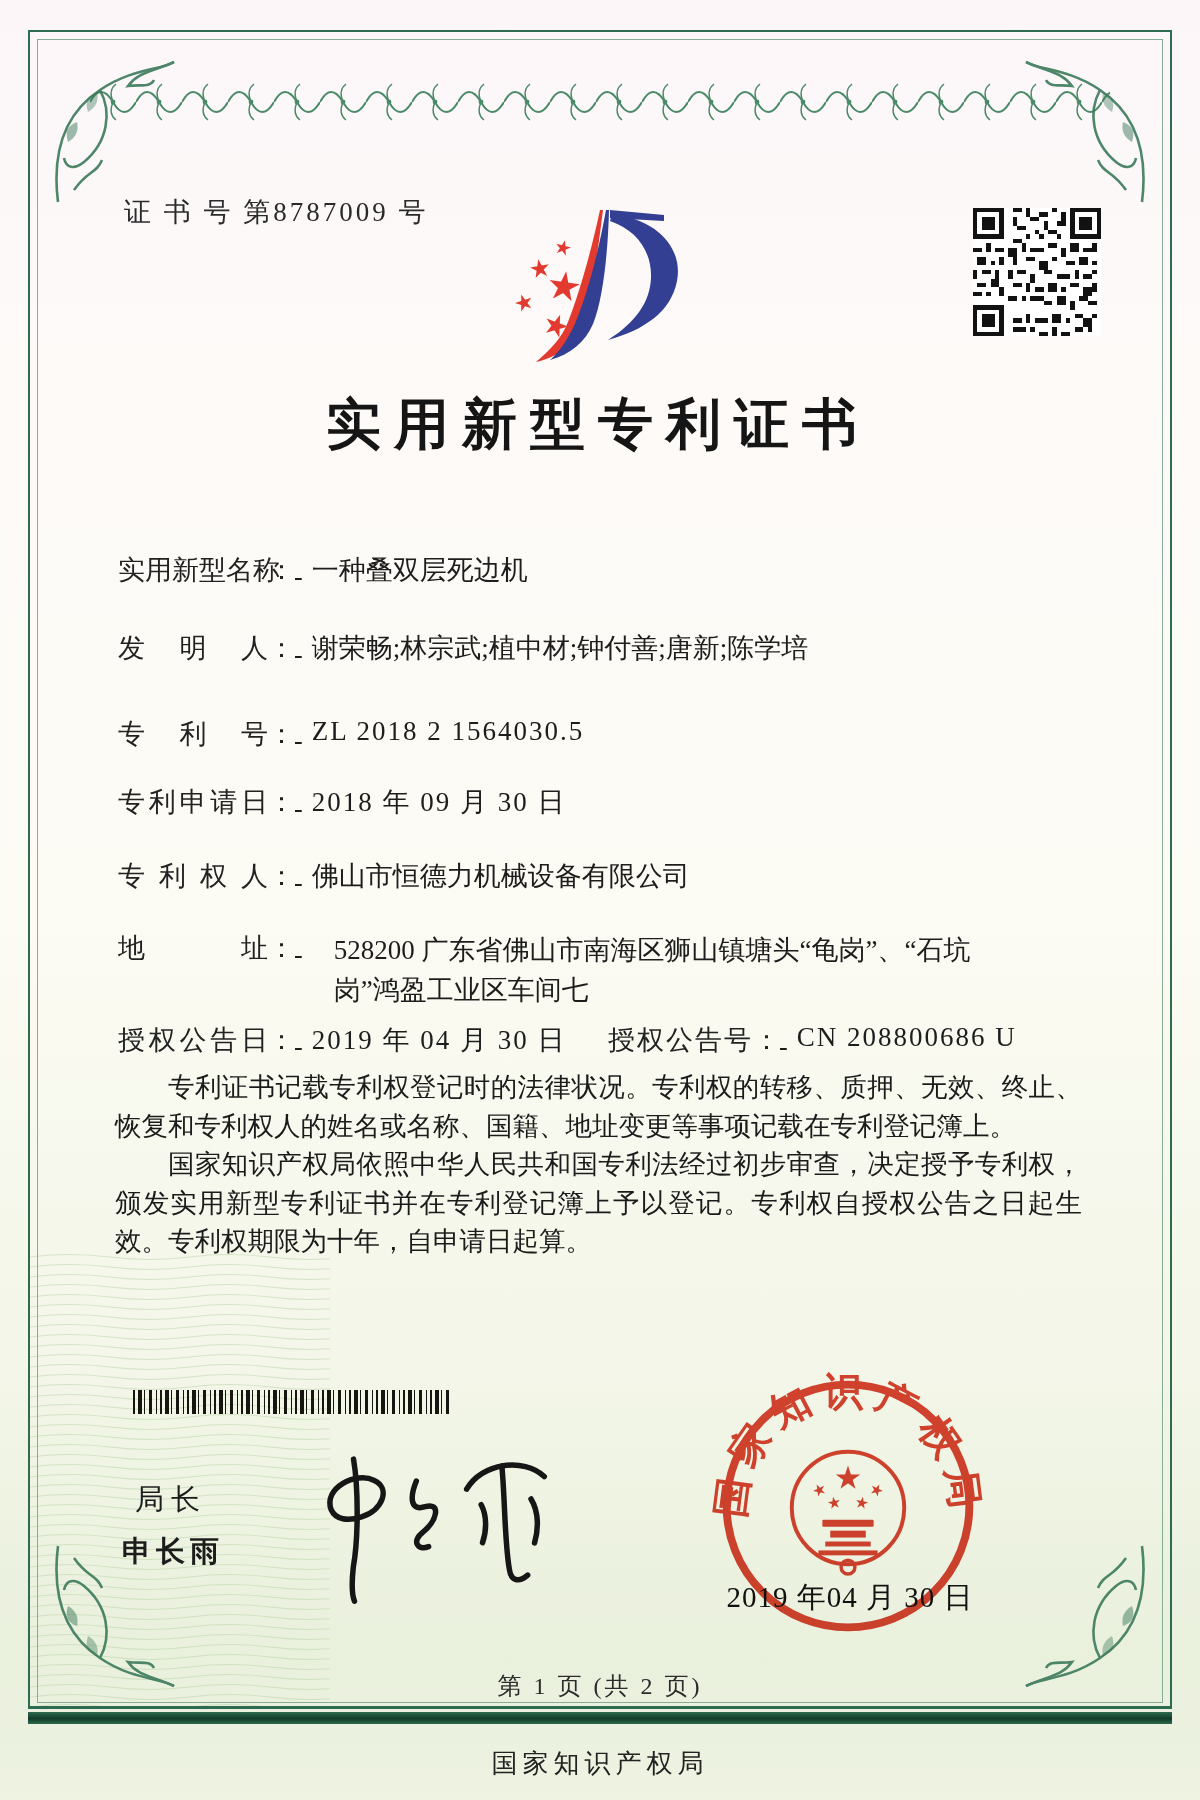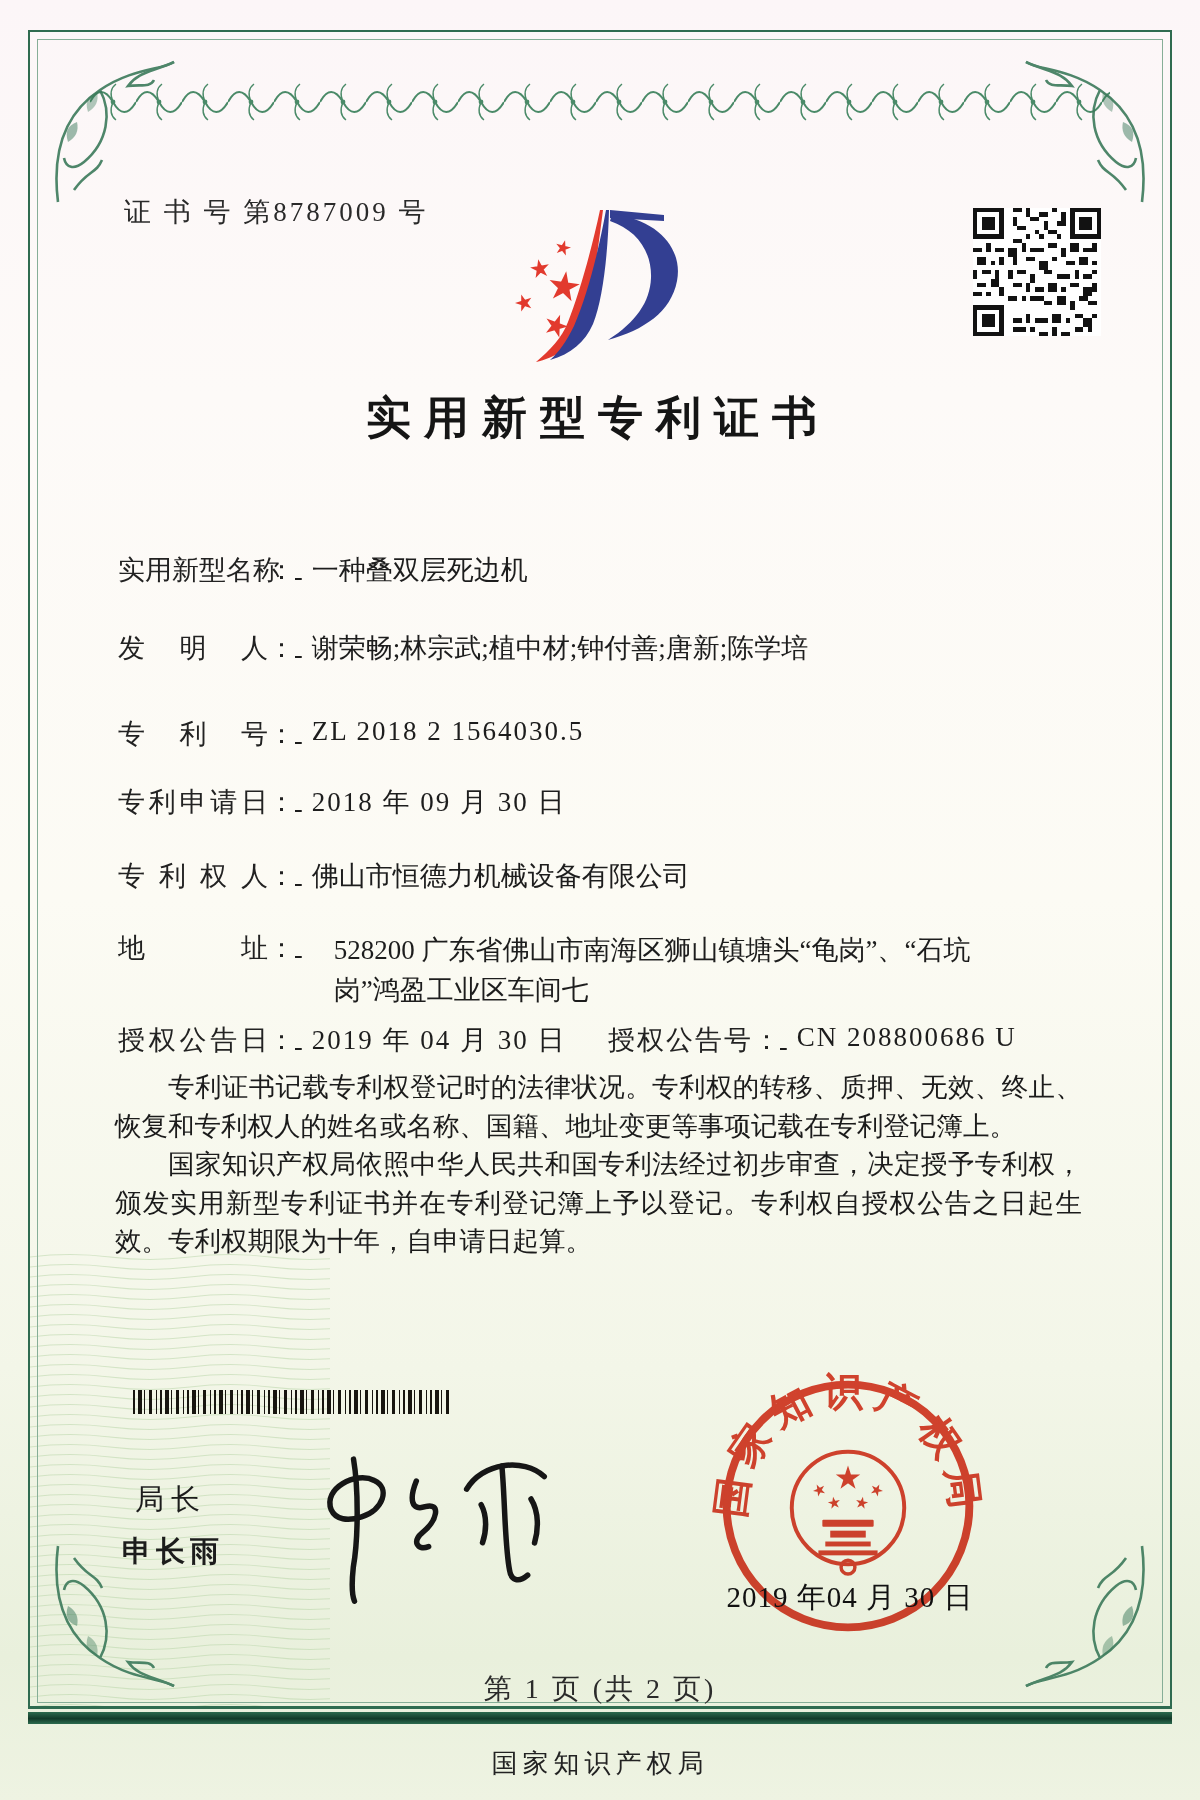--- a/index.html
+++ b/index.html
@@ -17,41 +17,41 @@
   .corner{position:absolute;width:140px;height:160px;z-index:2;}
   .corner.tl{left:44px;top:50px;}
   .corner.tr{right:44px;top:50px;transform:scaleX(-1);}
   .corner.bl{left:44px;top:1538px;transform:scaleY(-1);}
   .corner.br{right:44px;top:1538px;transform:scale(-1,-1);}
   .waves{position:absolute;left:30px;right:30px;top:1252px;height:456px;z-index:0;}
   
   .cert-no{position:absolute;left:124px;top:194px;font-size:27px;letter-spacing:3px;color:#2a2a2a;z-index:4;}
   .logo{position:absolute;left:452px;top:190px;width:230px;height:180px;z-index:4;}
   .qr{position:absolute;left:973px;top:208px;width:128px;height:128px;z-index:4;}
-  .title{position:absolute;left:0;right:4px;top:388px;text-align:center;font-size:45px;font-weight:700;letter-spacing:13px;color:#151515;z-index:4;}
+  .title{position:absolute;left:0;right:4px;top:388px;text-align:center;font-size:55px;font-weight:700;letter-spacing:13px;color:#151515;z-index:4;}
   
   .row{position:absolute;left:118px;font-size:27px;z-index:4;white-space:nowrap;text-decoration:underline;}
   .lbl{display:inline-block;width:150px;text-align:justify;text-align-last:justify;vertical-align:top;color:#222;}
   .colon{display:inline-block;vertical-align:top;color:#222;}
   .val{display:inline-block;margin-left:10px;vertical-align:top;color:#1d1d1d;}
   .num{letter-spacing:2px;}
   .row.address .val{white-space:normal;width:640px;line-height:40px;margin-left:32px;}
   .row.grant2 .lbl{width:auto;text-align-last:auto;letter-spacing:2px;}
   
   .paras{position:absolute;left:115px;top:1068px;width:967px;font-size:26.5px;line-height:38.5px;text-align:justify;z-index:4;color:#1b1b1b;}
   .paras p{margin:0;text-indent:2em;}
   
   .barcode{position:absolute;left:133px;top:1390px;width:316px;height:24px;z-index:4;
     background:repeating-linear-gradient(90deg,#17150f 0 2px,transparent 2px 5px,#17150f 5px 9px,transparent 9px 11px,#17150f 11px 12px,transparent 12px 16px,#17150f 16px 19px,transparent 19px 23px,#17150f 23px 24px,transparent 24px 27px);}
   .signer-title{position:absolute;left:135px;top:1480px;font-size:29px;letter-spacing:7px;z-index:4;}
   .signer-name{position:absolute;left:122px;top:1532px;font-size:29px;letter-spacing:5px;z-index:4;font-weight:bold;}
   .signature{position:absolute;left:300px;top:1446px;width:290px;height:165px;z-index:5;transform:rotate(-2deg);}
   .seal{position:absolute;left:700px;top:1358px;width:296px;height:296px;z-index:6;opacity:.92;mix-blend-mode:multiply;}
   .seal-date{position:absolute;left:690px;width:320px;top:1578px;text-align:center;font-size:29px;letter-spacing:1px;color:#111;z-index:7;}
-  .page-info{position:absolute;left:0;right:0;top:1670px;text-align:center;font-size:28px;letter-spacing:3px;color:#2b2b2b;z-index:4;}
+  .page-info{position:absolute;left:0;right:0;top:1670px;text-align:center;font-size:24px;letter-spacing:3px;color:#2b2b2b;z-index:4;}
   .back-note{position:absolute;left:0;right:0;top:1746px;text-align:center;font-size:26px;letter-spacing:5px;color:#222;z-index:4;}
 </style>
 </head>
 <body>
 
 <div class="page">
 
   <svg class="waves" xmlns="http://www.w3.org/2000/svg">
     <defs>
       <pattern id="wavep" width="160" height="10" patternUnits="userSpaceOnUse">

